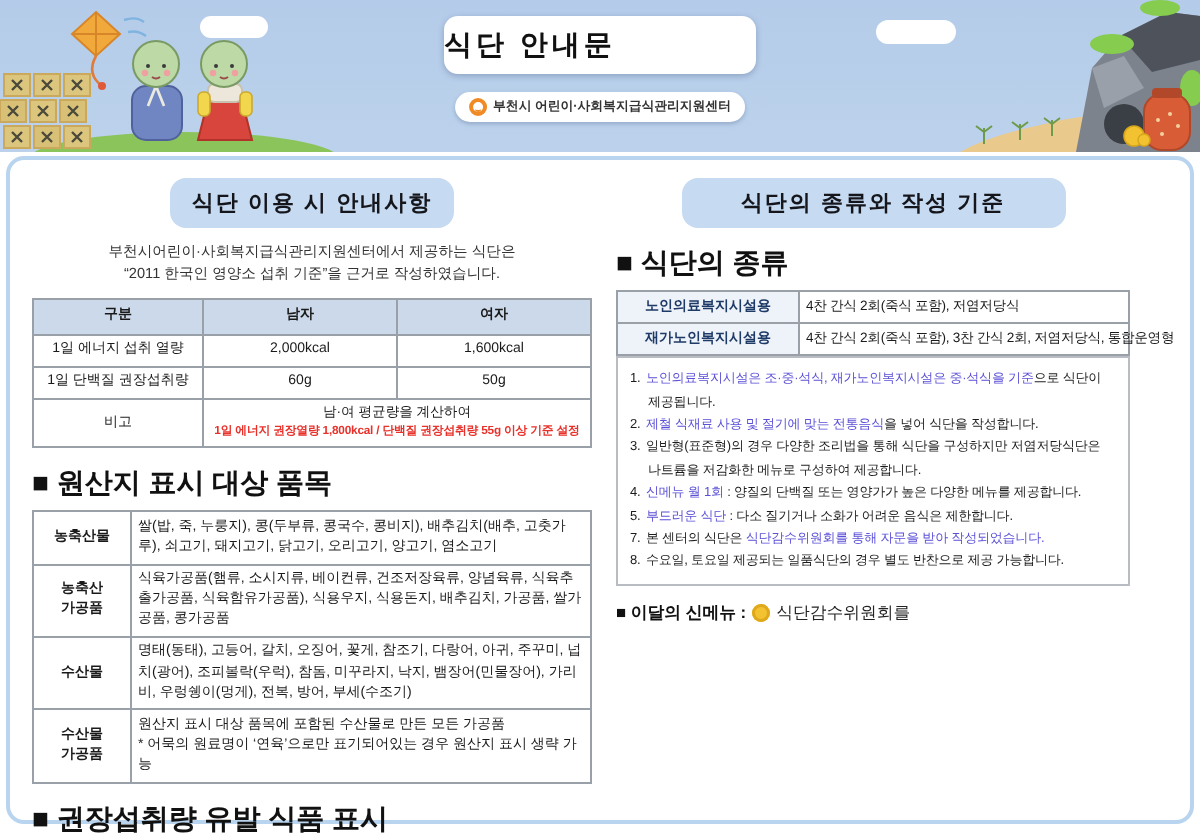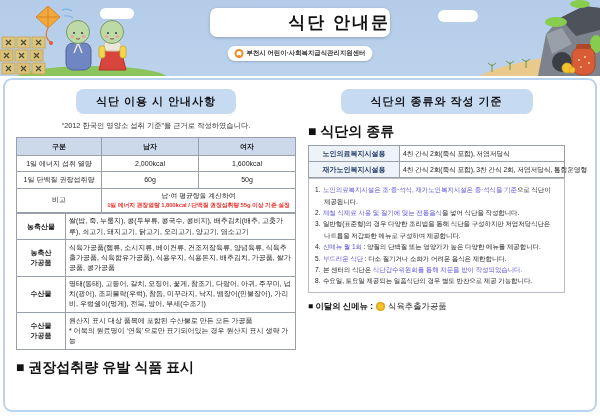--- a/index.html
+++ b/index.html
@@ -9,44 +9,44 @@
   
   .hero{position:absolute;top:0;left:0;width:600px;height:76px;
         background:linear-gradient(#b4cce9,#bcd2ec);overflow:hidden;}
   .cloud{position:absolute;background:#fff;border-radius:20px;}
   .cloud.c1{left:100px;top:8px;width:34px;height:11px;}
   .cloud.c2{left:438px;top:10px;width:40px;height:12px;}
   .deco{position:absolute;bottom:0;}
   .deco.left{left:0;}
   .deco.right{right:0;}
   .title-box{position:absolute;left:50%;top:8px;transform:translateX(-50%);
-             width:180px;height:29px;background:#fff;border-radius:7px;
+             width:156px;height:29px;background:#fff;border-radius:7px;
              box-shadow:0 1px 3px rgba(60,80,120,.35);
-             font-size:17px;font-weight:bold;line-height:29px;text-align:right;
+             font-size:14px;font-weight:bold;line-height:29px;text-align:left;
              letter-spacing:2px;color:#111;}
   .org-pill{position:absolute;left:50%;top:46px;transform:translateX(-50%);
             height:15px;background:#fff;border-radius:9px;padding:0 7px;
             display:flex;align-items:center;gap:3px;box-shadow:0 1px 2px rgba(60,80,120,.3);}
   .org-icon{width:9px;height:9px;border-radius:50%;border:2px solid #f08a24;
             box-sizing:border-box;background:#fff;position:relative;flex:0 0 auto;}
   .org-icon::after{content:"";position:absolute;left:1px;top:2px;width:3px;height:2px;
             border-bottom:1px solid #f08a24;border-radius:50%;}
   .org-name{font-size:6.4px;font-weight:bold;color:#333;white-space:nowrap;}
 
   
   .panel{position:absolute;top:78px;left:3px;width:594px;height:334px;
          border:2px solid #b9d4ee;border-radius:9px;box-sizing:border-box;background:#fff;}
   .col{position:absolute;top:0;}
   .col-left{left:11px;width:280px;}
   .col-right{left:303px;width:257px;}
 
   .pill{margin:9px auto 6px;background:#c6daf1;border-radius:8px;
         font-size:11px;font-weight:bold;text-align:center;padding:5px 0;
         letter-spacing:1px;color:#15161c;}
-  .pill.w1{width:160px;}
+  .pill.w1{width:142px;}
   .pill.w2{width:192px;}
 
   .intro{font-size:7.3px;text-align:center;line-height:1.55;color:#333;margin:2px 0 6px;}
 
   h3.sec{font-size:14px;font-weight:bold;margin:9px 0 4px;color:#111;}
 
   table.tbl{width:100%;border-collapse:collapse;table-layout:fixed;}
   table.tbl th,table.tbl td{border:1px solid #9aa0a8;padding:2.5px 3px;
         font-size:7px;line-height:1.45;vertical-align:middle;}
   .nutrition th{background:#ccd9ea;font-weight:bold;text-align:center;height:12px;}
@@ -177,21 +177,22 @@
       <span class="org-name">부천시 어린이·사회복지급식관리지원센터</span>
     </div>
   </header>
 
   <main class="panel">
 
     <section class="col col-left">
       <div class="pill w1">식단 이용 시 안내사항</div>
 
       <div class="intro">
-        <div>“2012 한국인 영양소 섭취 기준”을 근거로 작성하였습니다.</div>
+        <div>부천시어린이·사회복지급식관리지원센터에서 제공하는 식단은</div>
+        <div>“2011 한국인 영양소 섭취 기준”을 근거로 작성하였습니다.</div>
       </div>
 
       <table class="tbl nutrition">
         <thead>
           <tr>
             <th class="c-lbl">구분</th>
             <th>남자</th>
             <th>여자</th>
           </tr>
         </thead>
@@ -209,20 +210,21 @@
           <tr>
             <td>비고</td>
             <td colspan="2">
               <div class="note-n">남·여 평균량을 계산하여</div>
               <div class="note-red">1일 에너지 권장열량 1,800kcal / 단백질 권장섭취량 55g 이상 기준 설정</div>
             </td>
           </tr>
         </tbody>
       </table>
 
+      <h3 class="sec">■ 원산지 표시 대상 품목</h3>
       <table class="tbl origin">
         <tbody>
           <tr>
             <td class="lbl">농축산물</td>
             <td class="val">쌀(밥, 죽, 누룽지), 콩(두부류, 콩국수, 콩비지), 배추김치(배추, 고춧가루), 쇠고기, 돼지고기, 닭고기, 오리고기, 양고기, 염소고기</td>
           </tr>
           <tr>
             <td class="lbl">농축산
 가공품</td>
             <td class="val">식육가공품(햄류, 소시지류, 베이컨류, 건조저장육류, 양념육류, 식육추출가공품, 식육함유가공품), 식용우지, 식용돈지, 배추김치, 가공품, 쌀가공품, 콩가공품</td>
@@ -267,17 +269,17 @@
           <div class="crit-item"><span class="crit-num">3. </span><span>일반형(표준형)의 경우 다양한 조리법을 통해 식단을 구성하지만 저염저당식단은 나트륨을 저감화한 메뉴로 구성하여 제공합니다.</span></div>
           <div class="crit-item"><span class="crit-num">4. </span><span class="seg-accent">신메뉴 월 1회</span><span> : 양질의 단백질 또는 영양가가 높은 다양한 메뉴를 제공합니다.</span></div>
           <div class="crit-item"><span class="crit-num">5. </span><span class="seg-accent">부드러운 식단</span><span> : 다소 질기거나 소화가 어려운 음식은 제한합니다.</span></div>
           <div class="crit-item"><span class="crit-num">7. </span><span>본 센터의 식단은 </span><span class="seg-accent">식단감수위원회를 통해 자문을 받아 작성되었습니다.</span></div>
           <div class="crit-item"><span class="crit-num">8. </span><span>수요일, 토요일 제공되는 일품식단의 경우 별도 반찬으로 제공 가능합니다.</span></div>
         </div>
 
       <div class="monthly">
         <span class="m-label">■ 이달의 신메뉴 :</span>
         <span class="m-icon"></span>
-        <span class="m-value">식육추출가공품</span>
+        <span class="m-value">식단감수위원회를</span>
       </div>
     </section>
   </main>
 </div>
 
 </body></html>

